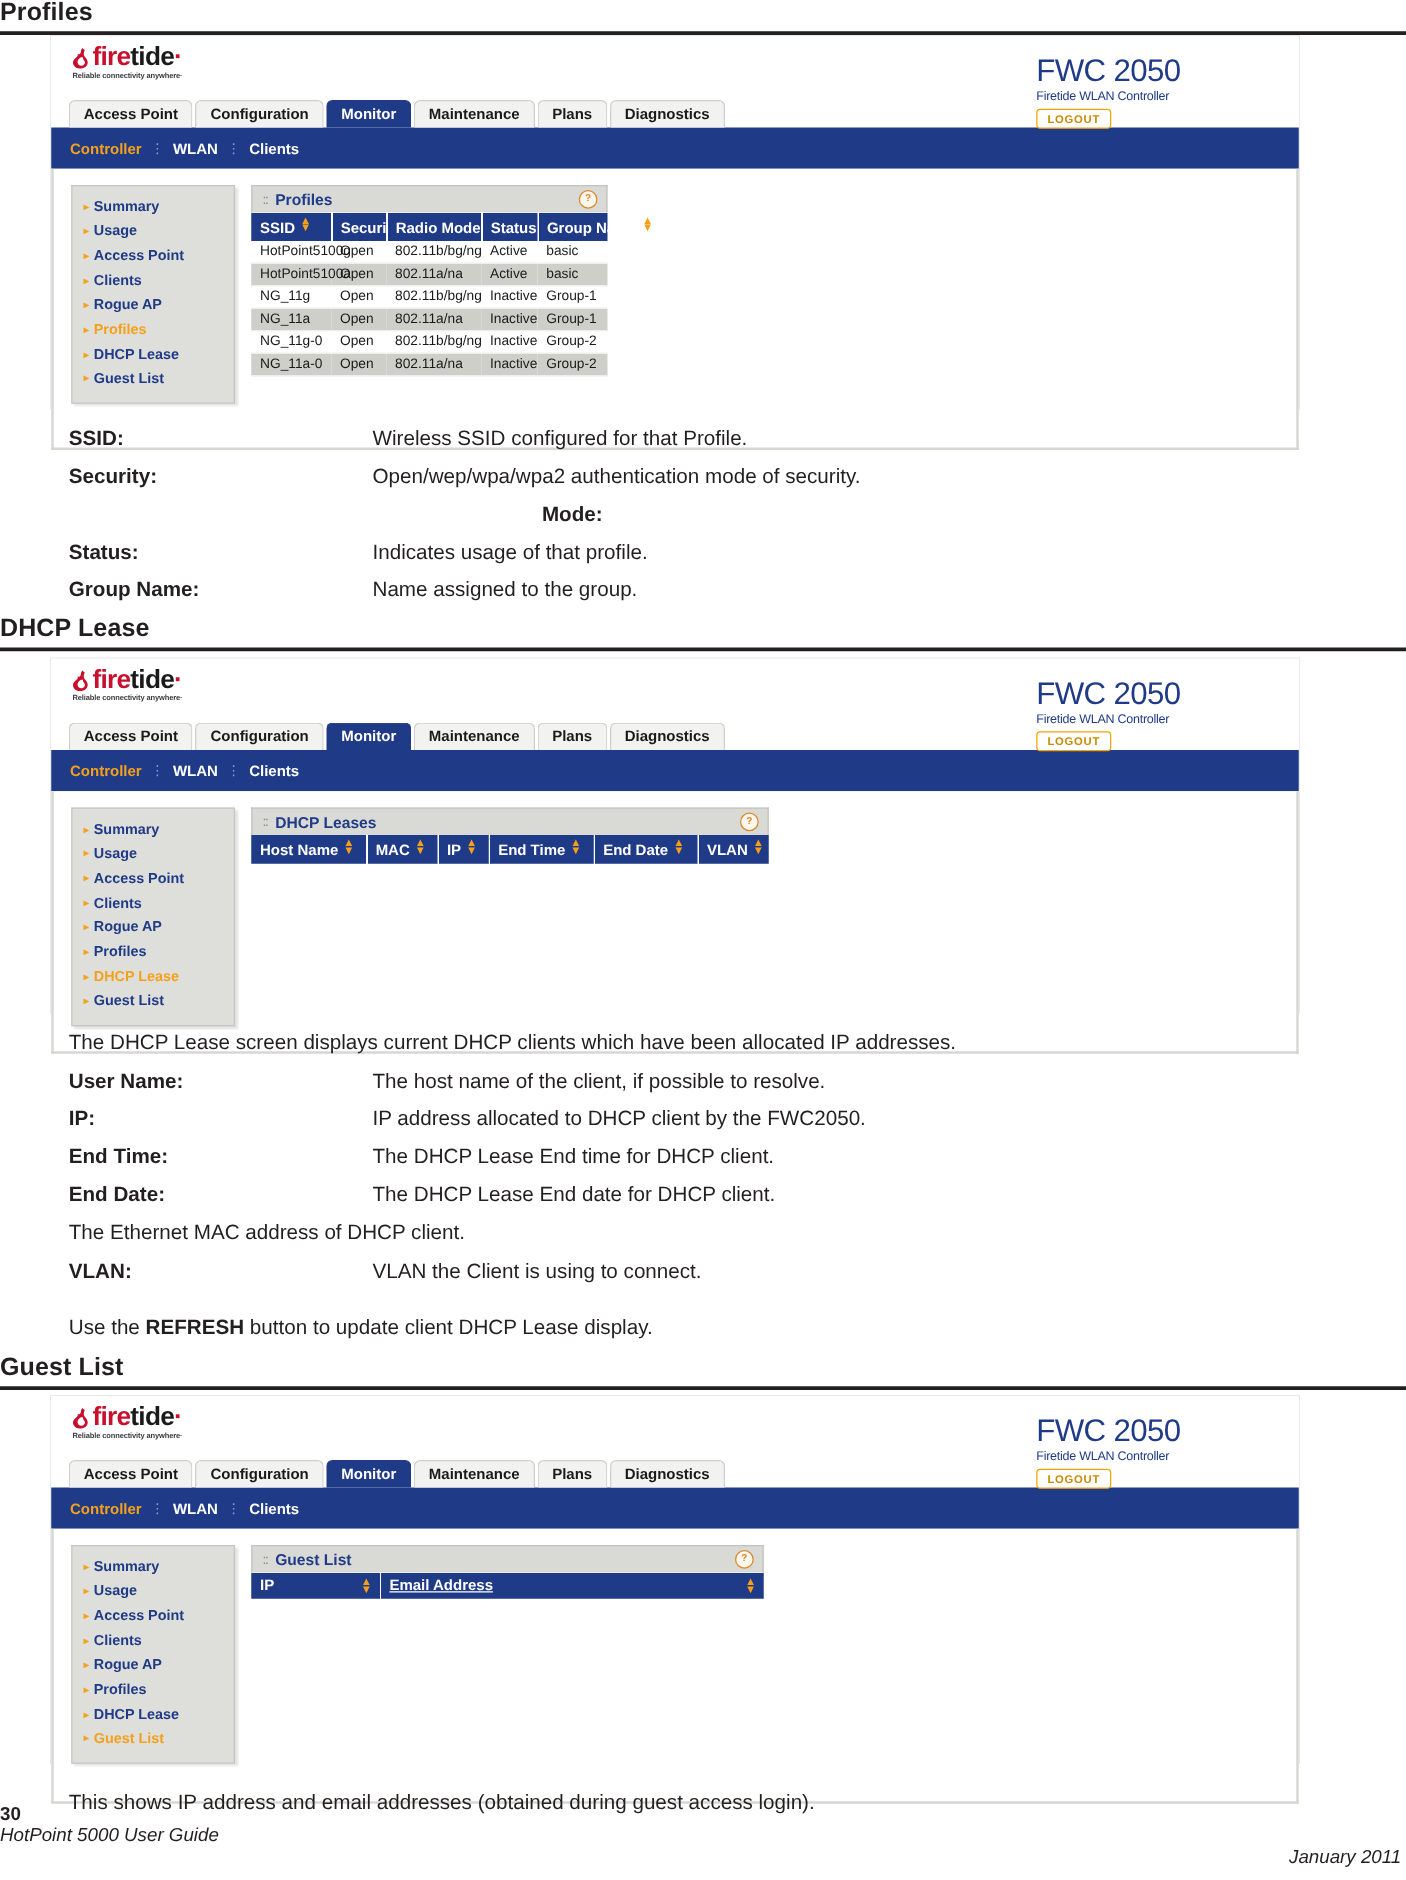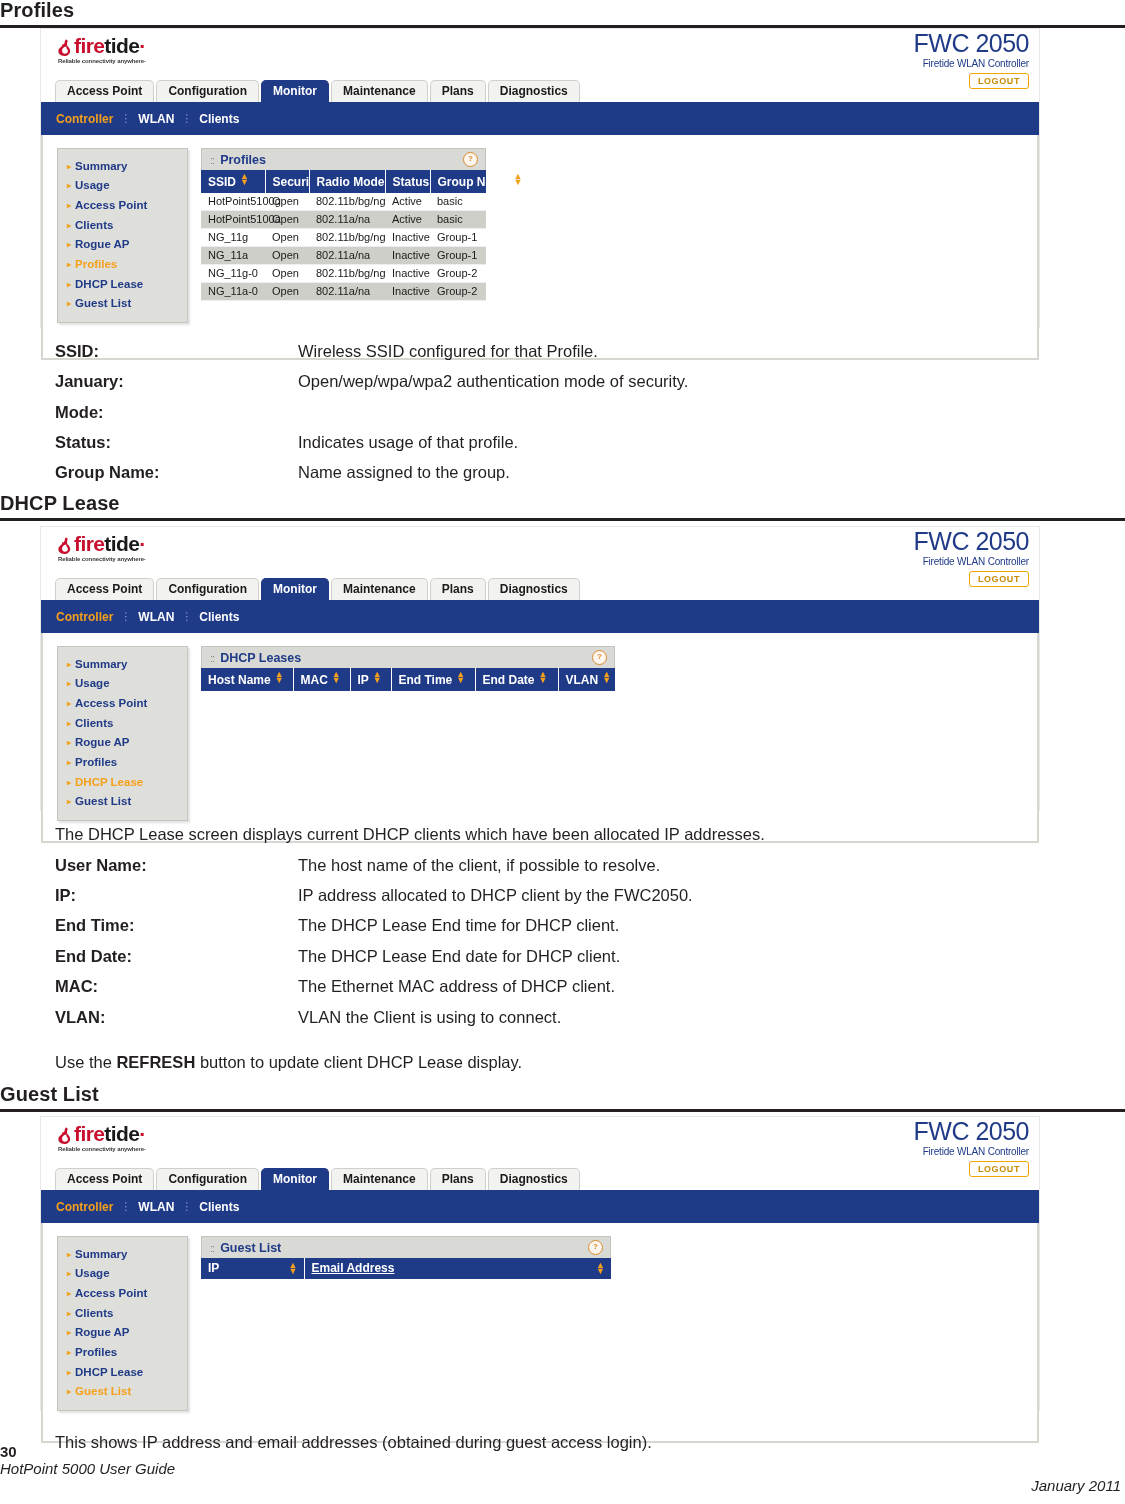--- a/index.html
+++ b/index.html
@@ -33,20 +33,21 @@
     font-size: 16.5px;
     line-height: 1.5;
     color: #231f20;
   }
   .deflist { margin: 0; padding: 0; }
   .defrow {
     display: flex;
     font-size: 16.5px;
     line-height: 1.84;
     color: #231f20;
+    justify-content: center;
   }
   .defterm {
     width: 243px;
     flex: 0 0 243px;
     font-weight: bold;
   }
   .defdesc { flex: 1 1 auto; }
 
   
   .shot {
@@ -95,22 +96,22 @@
     font-weight: bold;
     color: #3a3a3a;
     letter-spacing: -0.1px;
     margin-top: 2px;
     white-space: nowrap;
   }
 
   .product {
     position: absolute;
     right: 10px;
-    top: 2px;
-    text-align: right;
+    top: 16px;
+    text-align: left;
     width: 200px;
   }
   .product-name {
     font-size: 25px;
     color: #1f3a87;
     letter-spacing: -0.5px;
     line-height: 1;
     white-space: nowrap;
   }
   .product-sub {
@@ -448,21 +449,21 @@
   </div>
 </div>
 
 <div style="position:absolute; left:55px; top:336px; width:1000px;">
   <div class="deflist">
     <div class="defrow">
         <div class="defterm">SSID:</div>
         <div class="defdesc">Wireless SSID configured for that Profile.</div>
       </div>
     <div class="defrow">
-        <div class="defterm">January:</div>
+        <div class="defterm">Security:</div>
         <div class="defdesc">Open/wep/wpa/wpa2 authentication mode of security.</div>
       </div>
     <div class="defrow">
         <div class="defterm">Mode:</div>
       </div>
     <div class="defrow">
         <div class="defterm">Status:</div>
         <div class="defdesc">Indicates usage of that profile.</div>
       </div>
     <div class="defrow">
@@ -565,21 +566,20 @@
       </div>
     <div class="defrow">
         <div class="defterm">End Time:</div>
         <div class="defdesc">The DHCP Lease End time for DHCP client.</div>
       </div>
     <div class="defrow">
         <div class="defterm">End Date:</div>
         <div class="defdesc">The DHCP Lease End date for DHCP client.</div>
       </div>
     <div class="defrow">
-        <div class="defterm">MAC:</div>
         <div class="defdesc">The Ethernet MAC address of DHCP client.</div>
       </div>
     <div class="defrow">
         <div class="defterm">VLAN:</div>
         <div class="defdesc">VLAN the Client is using to connect.</div>
       </div>
   </div>
   <div class="body-text" style="margin-top:18px;">
     <span>Use the </span><b>REFRESH</b><span> button to update client DHCP Lease display.</span>
   </div>

